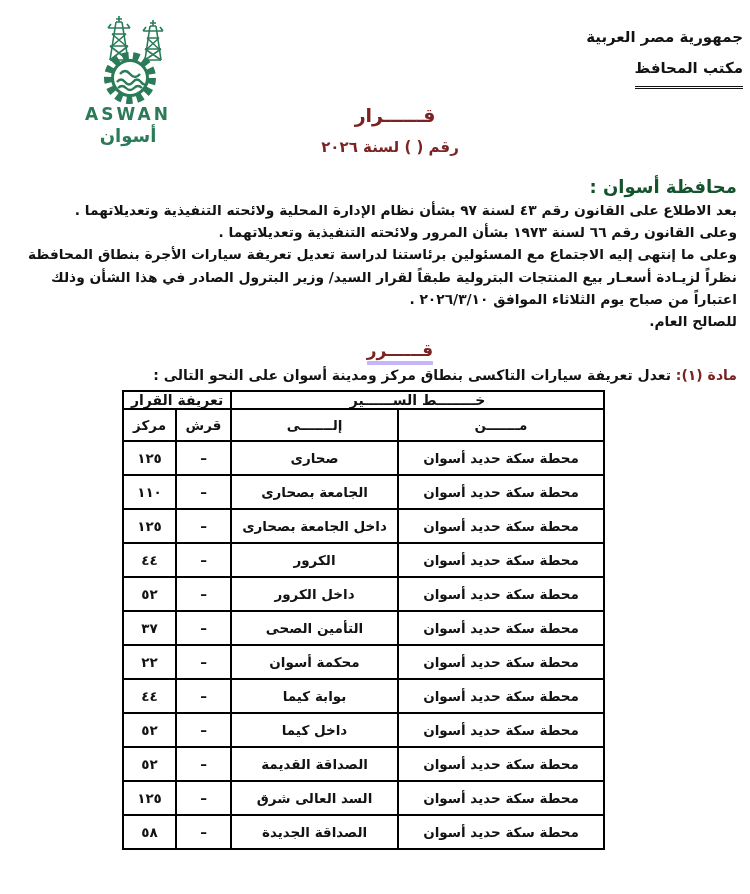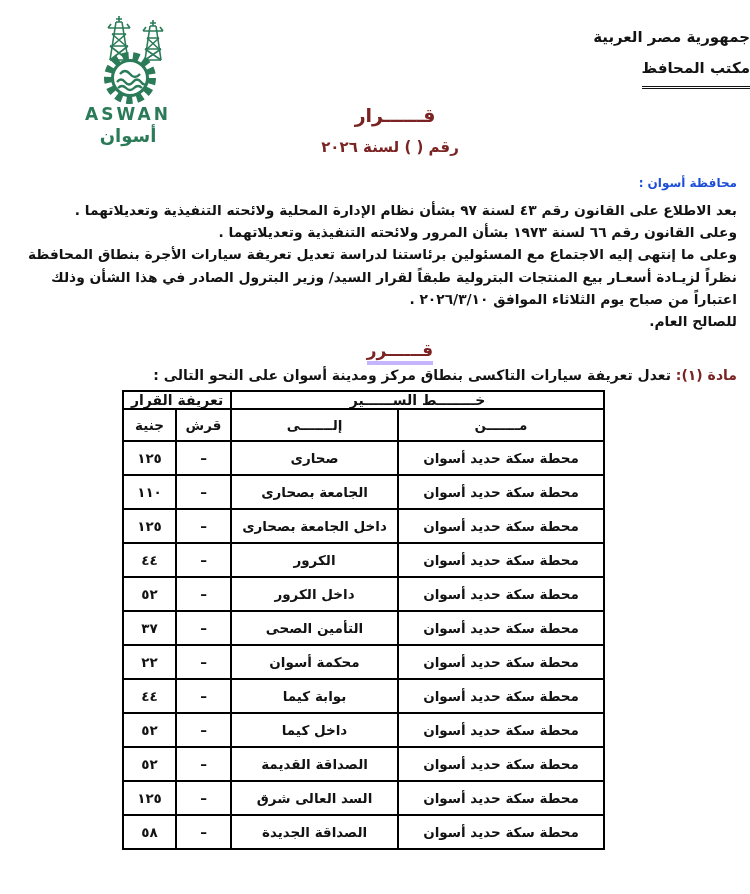--- a/index.html
+++ b/index.html
@@ -13,42 +13,42 @@
   .logo { position:absolute; left:50px; top:14px; width:156px; text-align:center; }
   .logo svg { display:block; margin:0 auto; }
   .logo-latin {
     font-weight:700; font-size:17px; letter-spacing:3px;
     color:#2b7b58; margin-top:-2px;
   }
   .logo-arabic {
     direction:rtl; font-weight:700; font-size:18px; color:#2b7b58; margin-top:1px;
   }
   .org-block {
-    position:absolute; right:0; top:22px; width:230px;
+    position:absolute; right:7px; top:22px; width:230px;
     direction:rtl; text-align:right; font-weight:700; font-size:15px;
   }
   .org-line { line-height:31px; white-space:nowrap; }
   .org-line.l1 { padding-left:0; }
   .org-line.l2 { padding-left:26px; }
   .org-line.l3 { padding-left:30px; }
   .org-line.l3 .ul {
     display:inline-block; border-bottom:3px double #131313; padding-bottom:2px;
   }
   
   .decree-title {
     position:absolute; top:104px; left:0; width:790px; text-align:center;
     direction:rtl; font-weight:700; font-size:19px; color:#7b2323; letter-spacing:1px;
   }
   .decree-number {
     position:absolute; top:138px; left:0; width:780px; text-align:center;
     direction:rtl; font-weight:700; font-size:15px; color:#7b2323;
   }
   .salutation {
     position:absolute; top:176px; right:13px; direction:rtl;
-    font-weight:700; font-size:12px; color:#1d4ed8;text-align:right;
+    font-weight:700; font-size:18px; color:#14532d;text-align:right;
   }
   
   .preamble {
     position:absolute; top:199px; right:13px; left:24px;
     direction:rtl; text-align:right; font-weight:700; font-size:13.8px;
     line-height:22.2px; color:#131313;
   }
   .preamble .pline { white-space:nowrap; }
   .decided {
     position:absolute; top:340px; left:0; width:800px; text-align:center;
@@ -143,21 +143,21 @@
     </colgroup>
     <thead>
       <tr class="group">
         <th colspan="2">خــــــــط الســــــير</th>
         <th colspan="2">تعريفة القرار</th>
       </tr>
       <tr class="sub">
         <th>مـــــــن</th>
         <th>إلـــــــى</th>
         <th>قرش</th>
-        <th>جنية</th>
+        <th>مركز</th>
       </tr>
     </thead>
     <tbody>
         <tr>
       <td class="c-from">محطة سكة حديد أسوان</td>
       <td class="c-to">صحارى</td>
       <td class="c-pia">–</td>
       <td class="c-pou">١٢٥</td>
     </tr>
         <tr>

